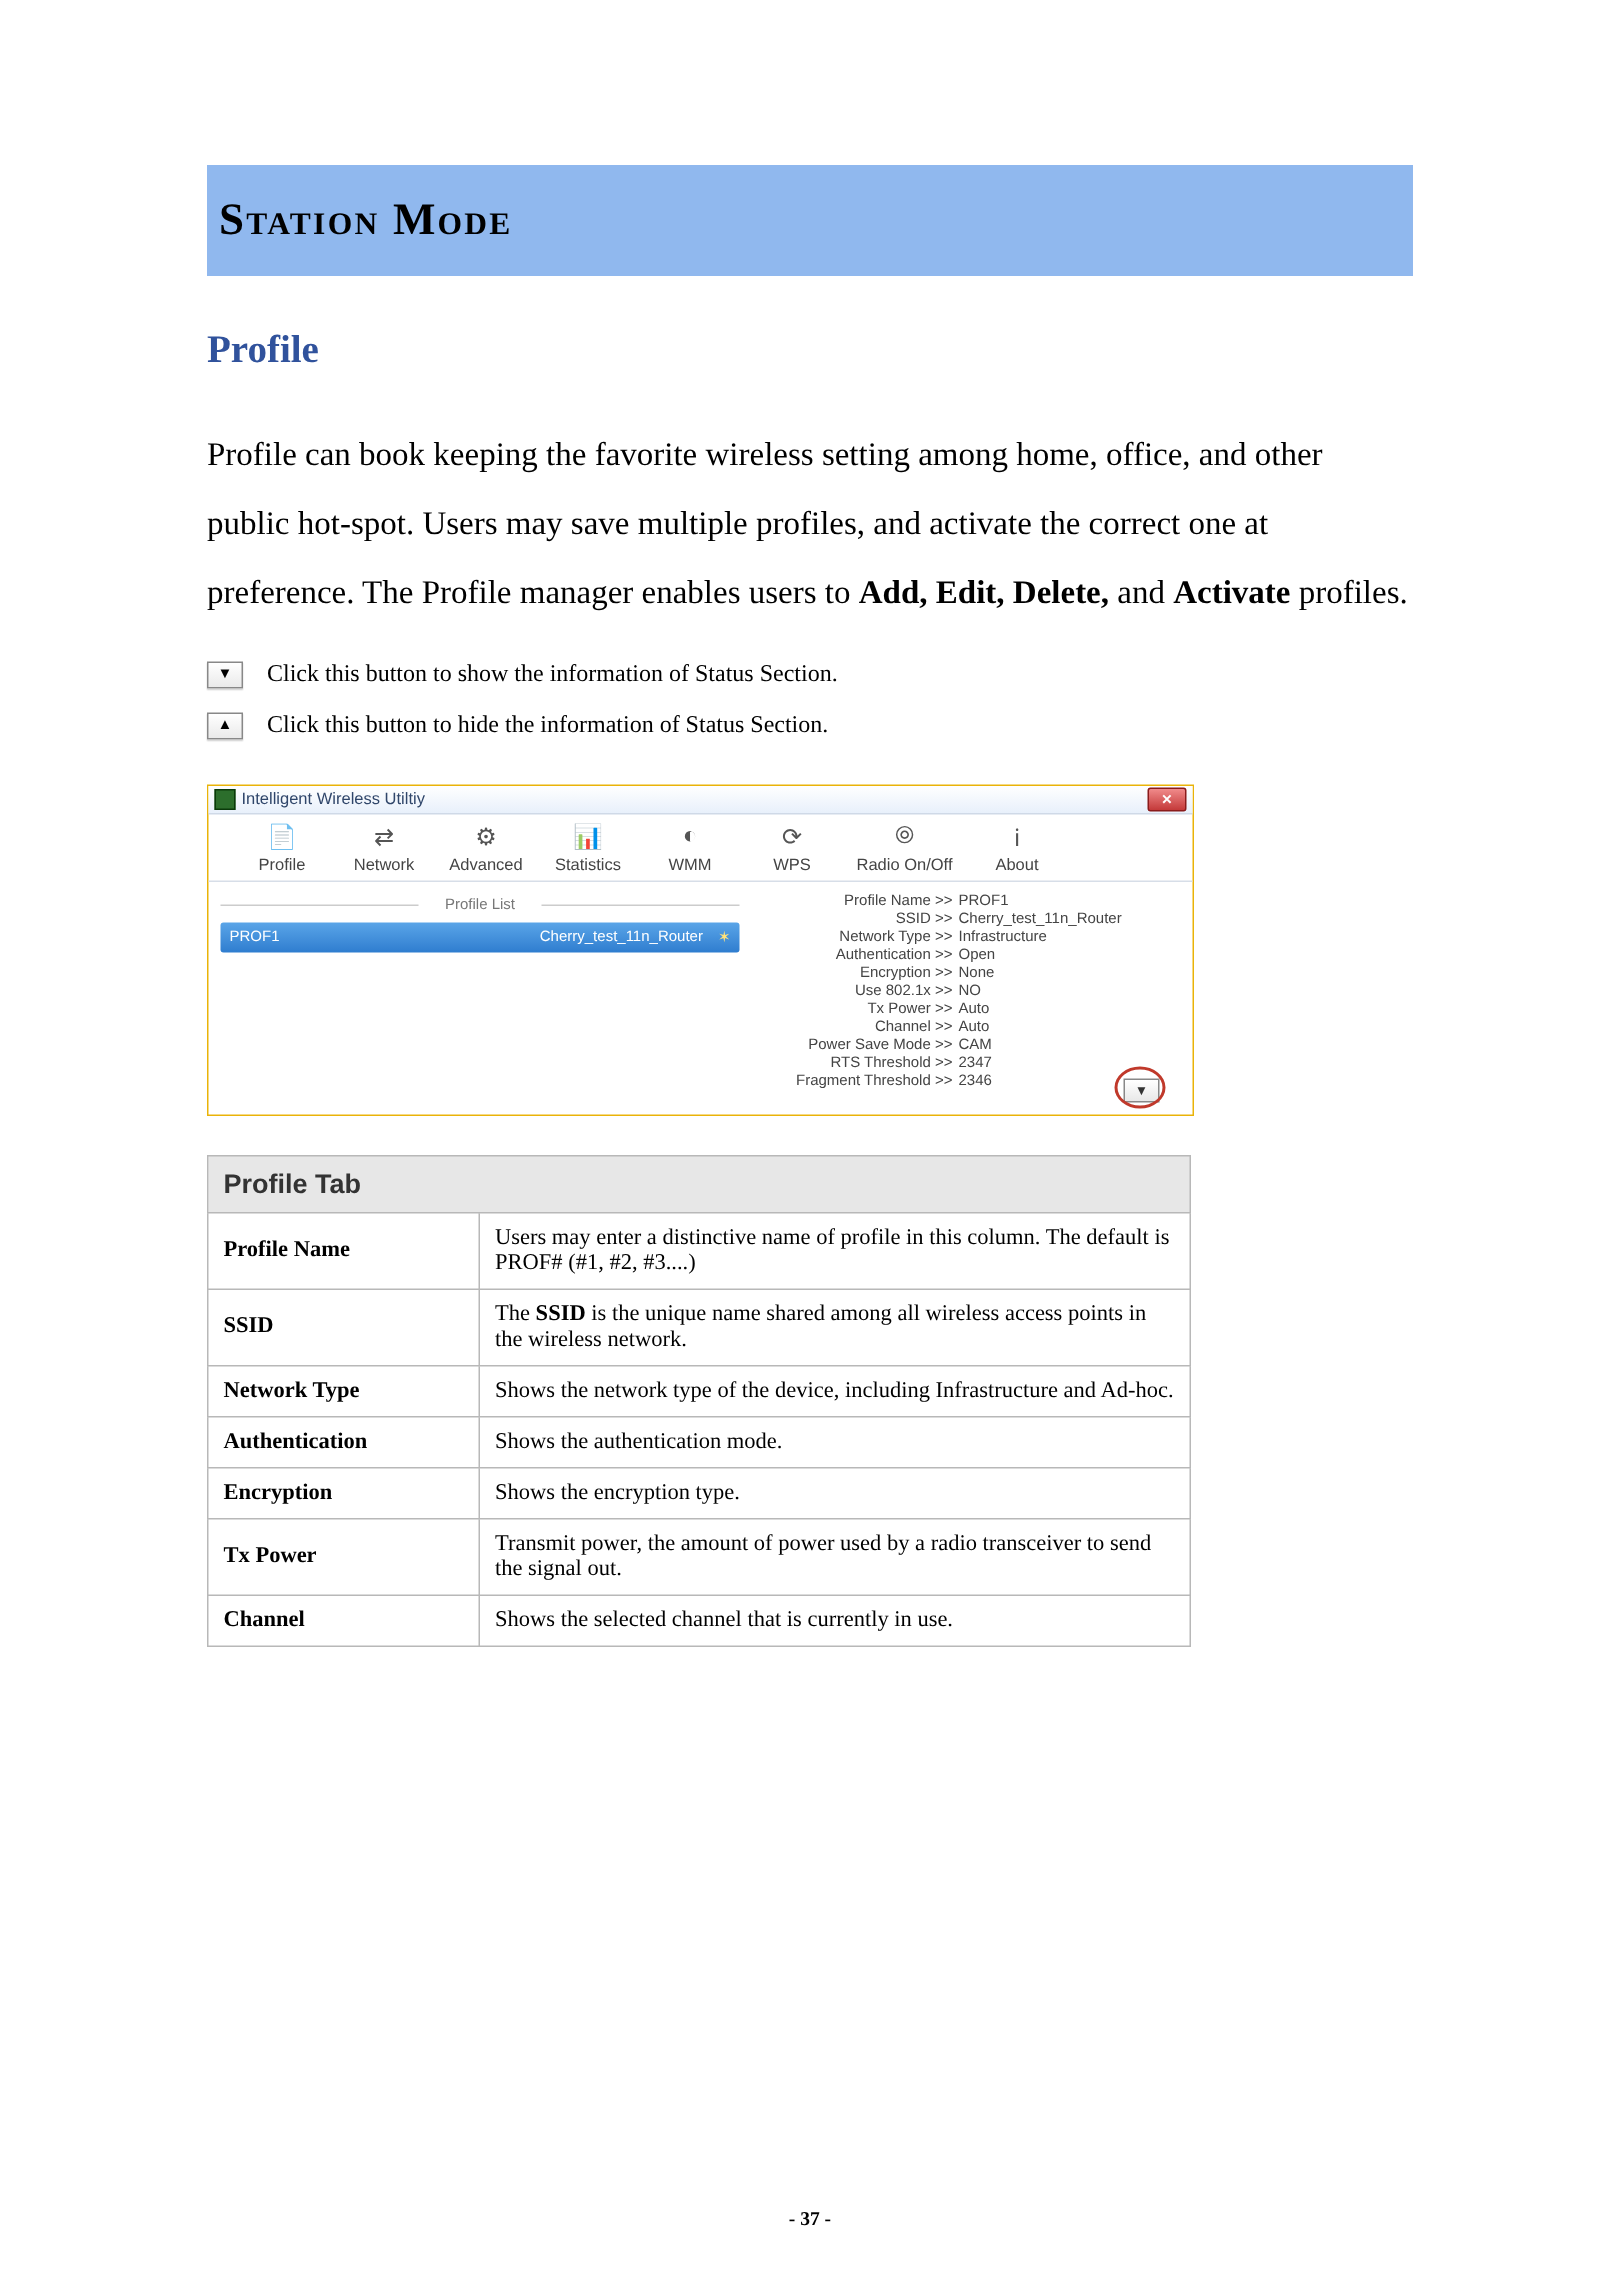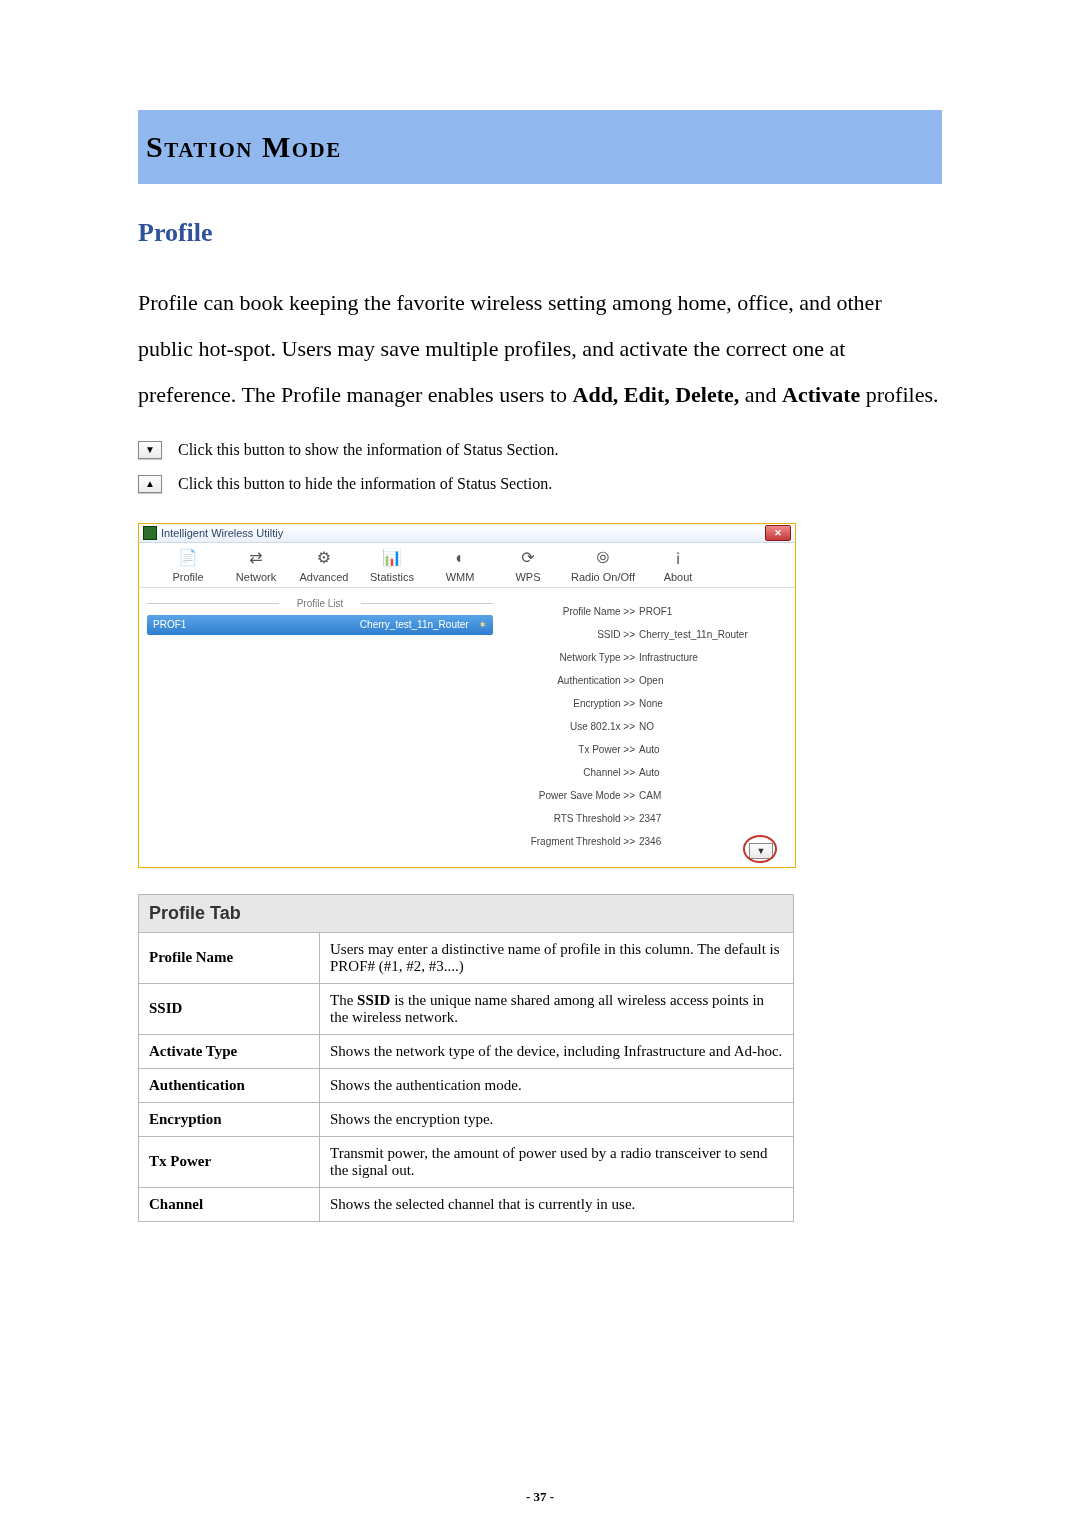--- a/index.html
+++ b/index.html
@@ -152,21 +152,21 @@
   .signal { color:#ffe27a; }
   .profile-list-area {
     height: 120px;
   }
   .action-row {
     display: flex; gap: 28px; padding: 6px 18px 6px 22px;
     font-size: 11px; color: #444;
   }
   .action-row span { min-width: 50px; text-align: center; }
 
-  .kv { display:flex; margin: 12px 0; align-items: flex-end; }
+  .kv { display:flex; margin: 1px 0; align-items: flex-end; }
   .kv .k { width: 130px; text-align: right; padding-right: 2px; }
   .kv .v { padding-left: 2px; }
 
   .disclosure-circle {
     position: absolute;
     right: 18px; bottom: 4px;
     width: 30px; height: 24px;
     border: 2px solid #c0392b;
     border-radius: 50%;
   }
@@ -199,21 +199,21 @@
     font-family: Arial, Helvetica, sans-serif;
     font-weight: bold;
     font-size: 18px;
     color: #333;
     margin-left: 42px;
   }
   .ptab-table td.k { font-weight: bold; width: 160px; }
 
   .page-num {
     position: absolute;
-    bottom: 22px; left: 0; right: 0;
+    bottom: 40px; left: 0; right: 0;
     text-align: center;
     font-size: 13px; font-weight: bold;
   }
 </style>
 </head>
 <body>
 
 <div class="page">
 
   <div class="banner">
@@ -365,21 +365,21 @@
       <td class="k">Profile Name</td>
       <td>Users may enter a distinctive name of profile in this column. The default is PROF# (#1, #2, #3....)</td>
     </tr>
     <tr>
       <td class="k">SSID</td>
       <td>
         <span>The </span><span class="bolded">SSID</span><span> is the unique name shared among all wireless access points in the wireless network.</span>
       </td>
     </tr>
     <tr>
-      <td class="k">Activate Type</td>
+      <td class="k">Network Type</td>
       <td>Shows the network type of the device, including Infrastructure and Ad-hoc.</td>
     </tr>
     <tr>
       <td class="k">Authentication</td>
       <td>Shows the authentication mode.</td>
     </tr>
     <tr>
       <td class="k">Encryption</td>
       <td>Shows the encryption type.</td>
     </tr>

